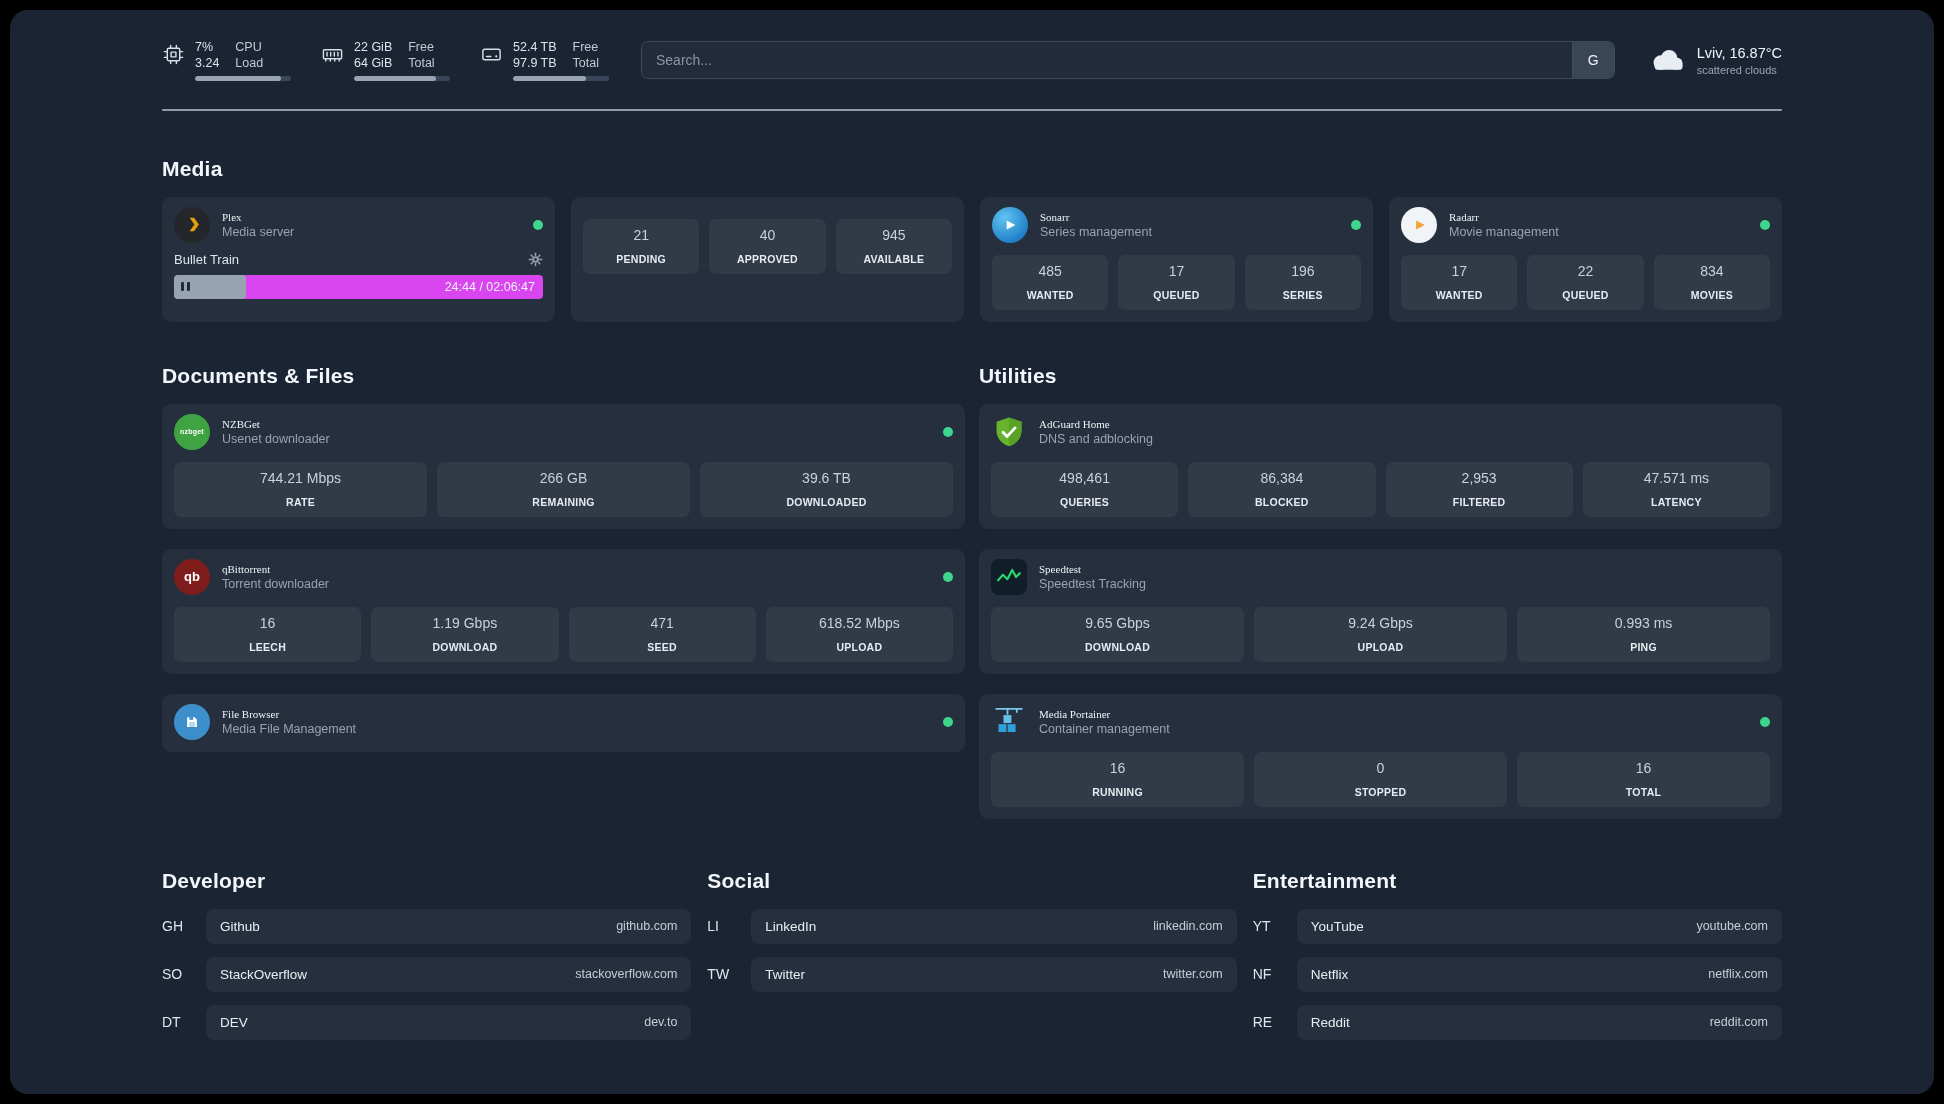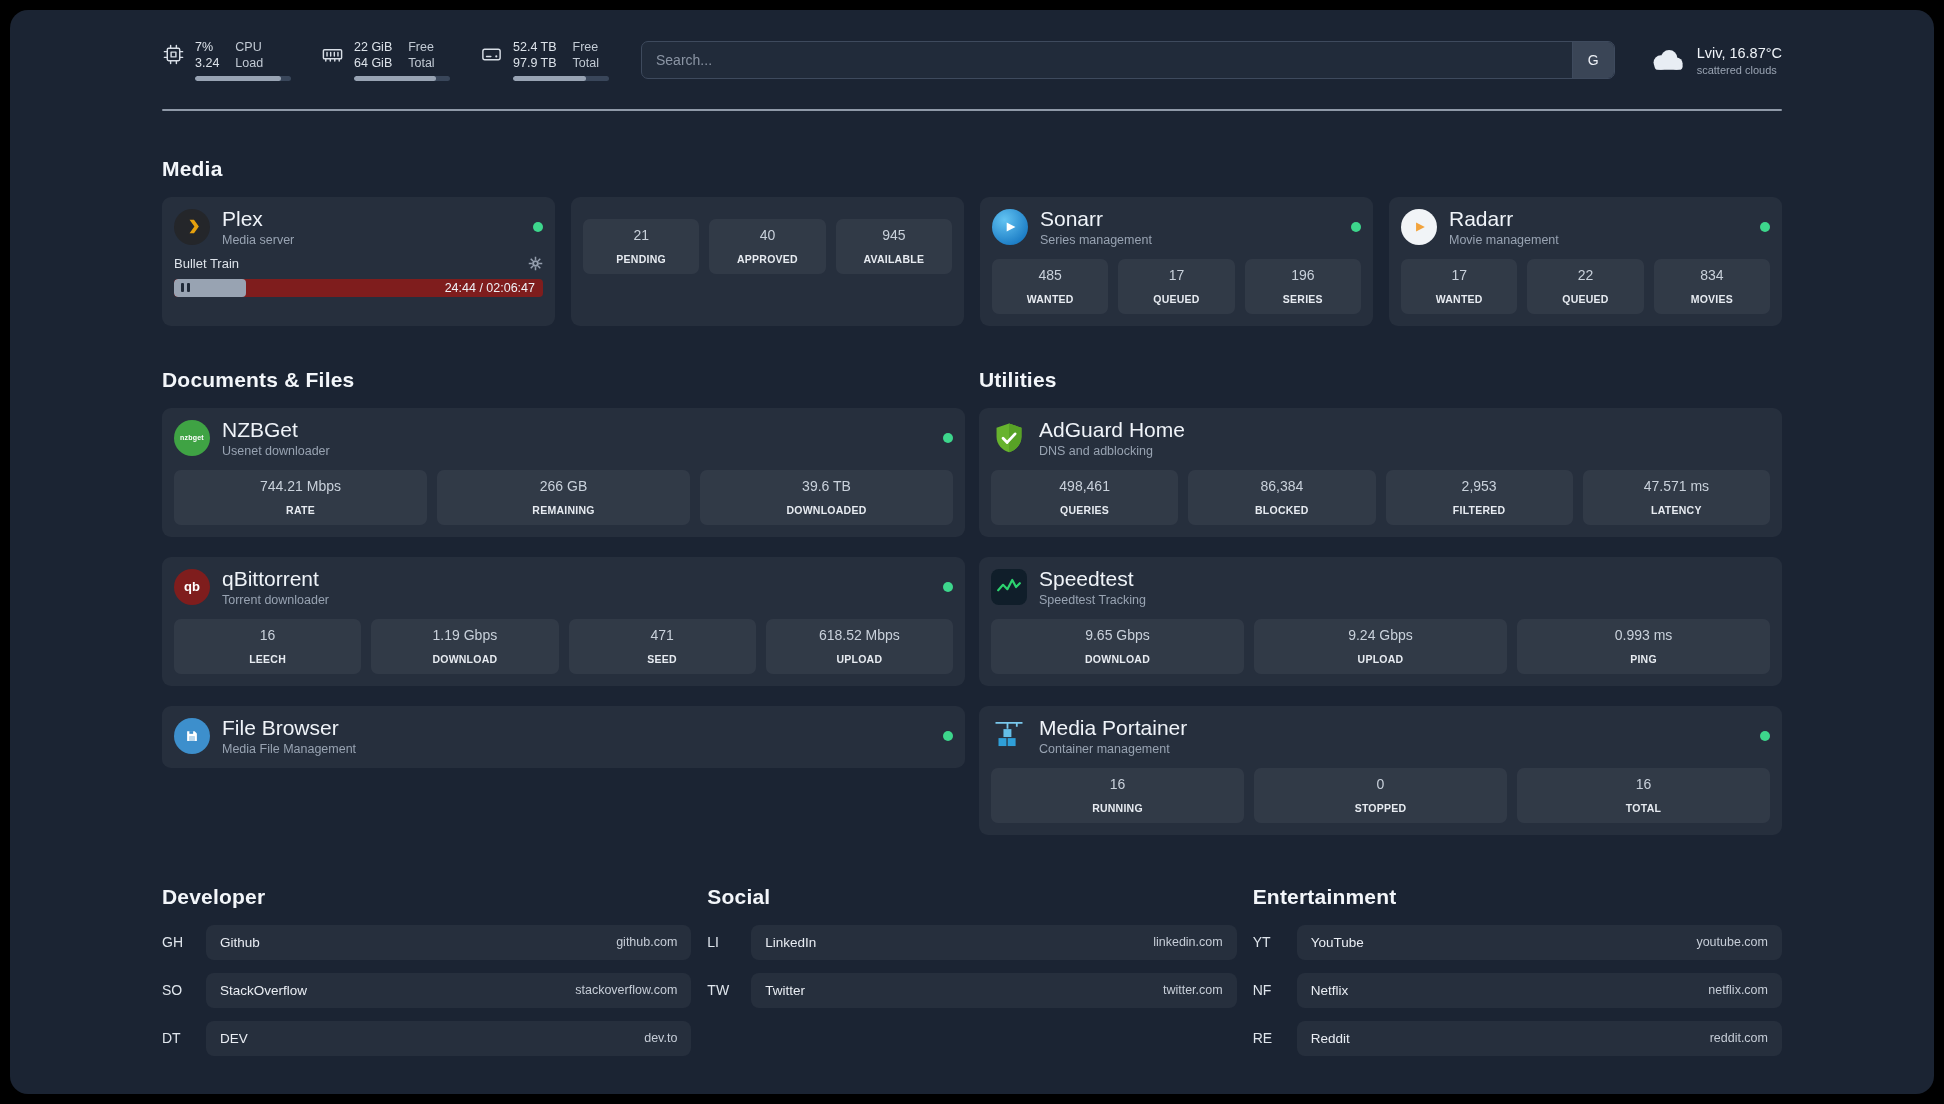--- a/index.html
+++ b/index.html
@@ -35,21 +35,21 @@
   .divider { margin-top: 28px; height: 2px; border-radius: 1px; background: #8f99a8; }
 
   
   .section-title { font-size: 21px; font-weight: 600; color: #f3f6fa; letter-spacing: 0.2px; }
   .media-section { margin-top: 46px; }
   .grid4 { display: grid; grid-template-columns: repeat(4, 1fr); gap: 16px; margin-top: 16px; }
 
   .card { background: rgba(255,255,255,0.05); border-radius: 9px; padding: 10px 12px 12px; cursor: pointer; }
   .card-head { display: flex; align-items: center; gap: 12px; }
   .card-titles { min-width: 0; }
-  .card-name { font-size: 21px; font-weight: 500; color: #eff3f8; white-space: nowrap; }
+  .card-name { font-size: 11px; font-weight: 500; color: #eff3f8; white-space: nowrap; font-family: Liberation Serif, serif; }
   .card-desc { font-size: 12.5px; color: #98a3b2; margin-top: 2px; white-space: nowrap; }
   .dot { width: 10px; height: 10px; border-radius: 50%; background: #3dd68c; margin-left: auto; flex: none; }
 
   .stats { display: flex; gap: 10px; margin-top: 12px; justify-content: center; }
   .stat { flex: 1; background: rgba(255,255,255,0.055); border-radius: 7px; padding: 8px 4px 9px; text-align: center; }
   .stat-value { font-size: 14px; color: #c9d1db; }
   .stat-label { font-size: 10.5px; font-weight: 700; letter-spacing: 0.25px; color: #e7ebf1; margin-top: 10px; }
 
   
   .icon-circle, .icon-square { width: 36px; height: 36px; display: flex; align-items: center; justify-content: center; flex: none; }
@@ -63,21 +63,21 @@
   .nzbget-bg .icon-text { color: #fff; font-size: 7px; font-weight: 700; letter-spacing: 0.2px; }
   .qb-bg { background: #7f1d1d; }
   .qb-bg .icon-text { color: #fff; font-size: 13px; font-weight: 700; }
   .speedtest-bg { background: #101e2a; }
   .fb-bg { background: #3d8fcc; }
 
   
   .np-row { display: flex; align-items: center; margin-top: 9px; }
   .np-title { font-size: 13px; color: #dde3ea; }
   .gear { margin-left: auto; display: flex; cursor: pointer; }
-  .player { position: relative; margin-top: 8px; height: 18px; border-radius: 4px; background: #7f1d1d; overflow: hidden; }
+  .player { position: relative; margin-top: 8px; height: 24px; border-radius: 4px; background: #d946ef; overflow: hidden; }
   .player-fill { position: absolute; left: 0; top: 0; bottom: 0; border-radius: 4px; background: #98a3b2; display: flex; align-items: center; padding-left: 7px; }
   .pause { display: flex; gap: 2.5px; }
   .pause i { width: 3px; height: 9px; background: #202a38; border-radius: 1px; }
   .player-time { position: absolute; right: 8px; top: 50%; transform: translateY(-50%); font-size: 12.5px; font-weight: 500; color: #eef1f6; }
 
   .two-col { display: grid; grid-template-columns: 1fr 1fr; gap: 0 14px; margin-top: 42px; }
   .col-cards { display: flex; flex-direction: column; gap: 20px; margin-top: 16px; }
 
   
   .bookmarks { display: grid; grid-template-columns: repeat(3, 1fr); gap: 0 16px; margin-top: 50px; }

